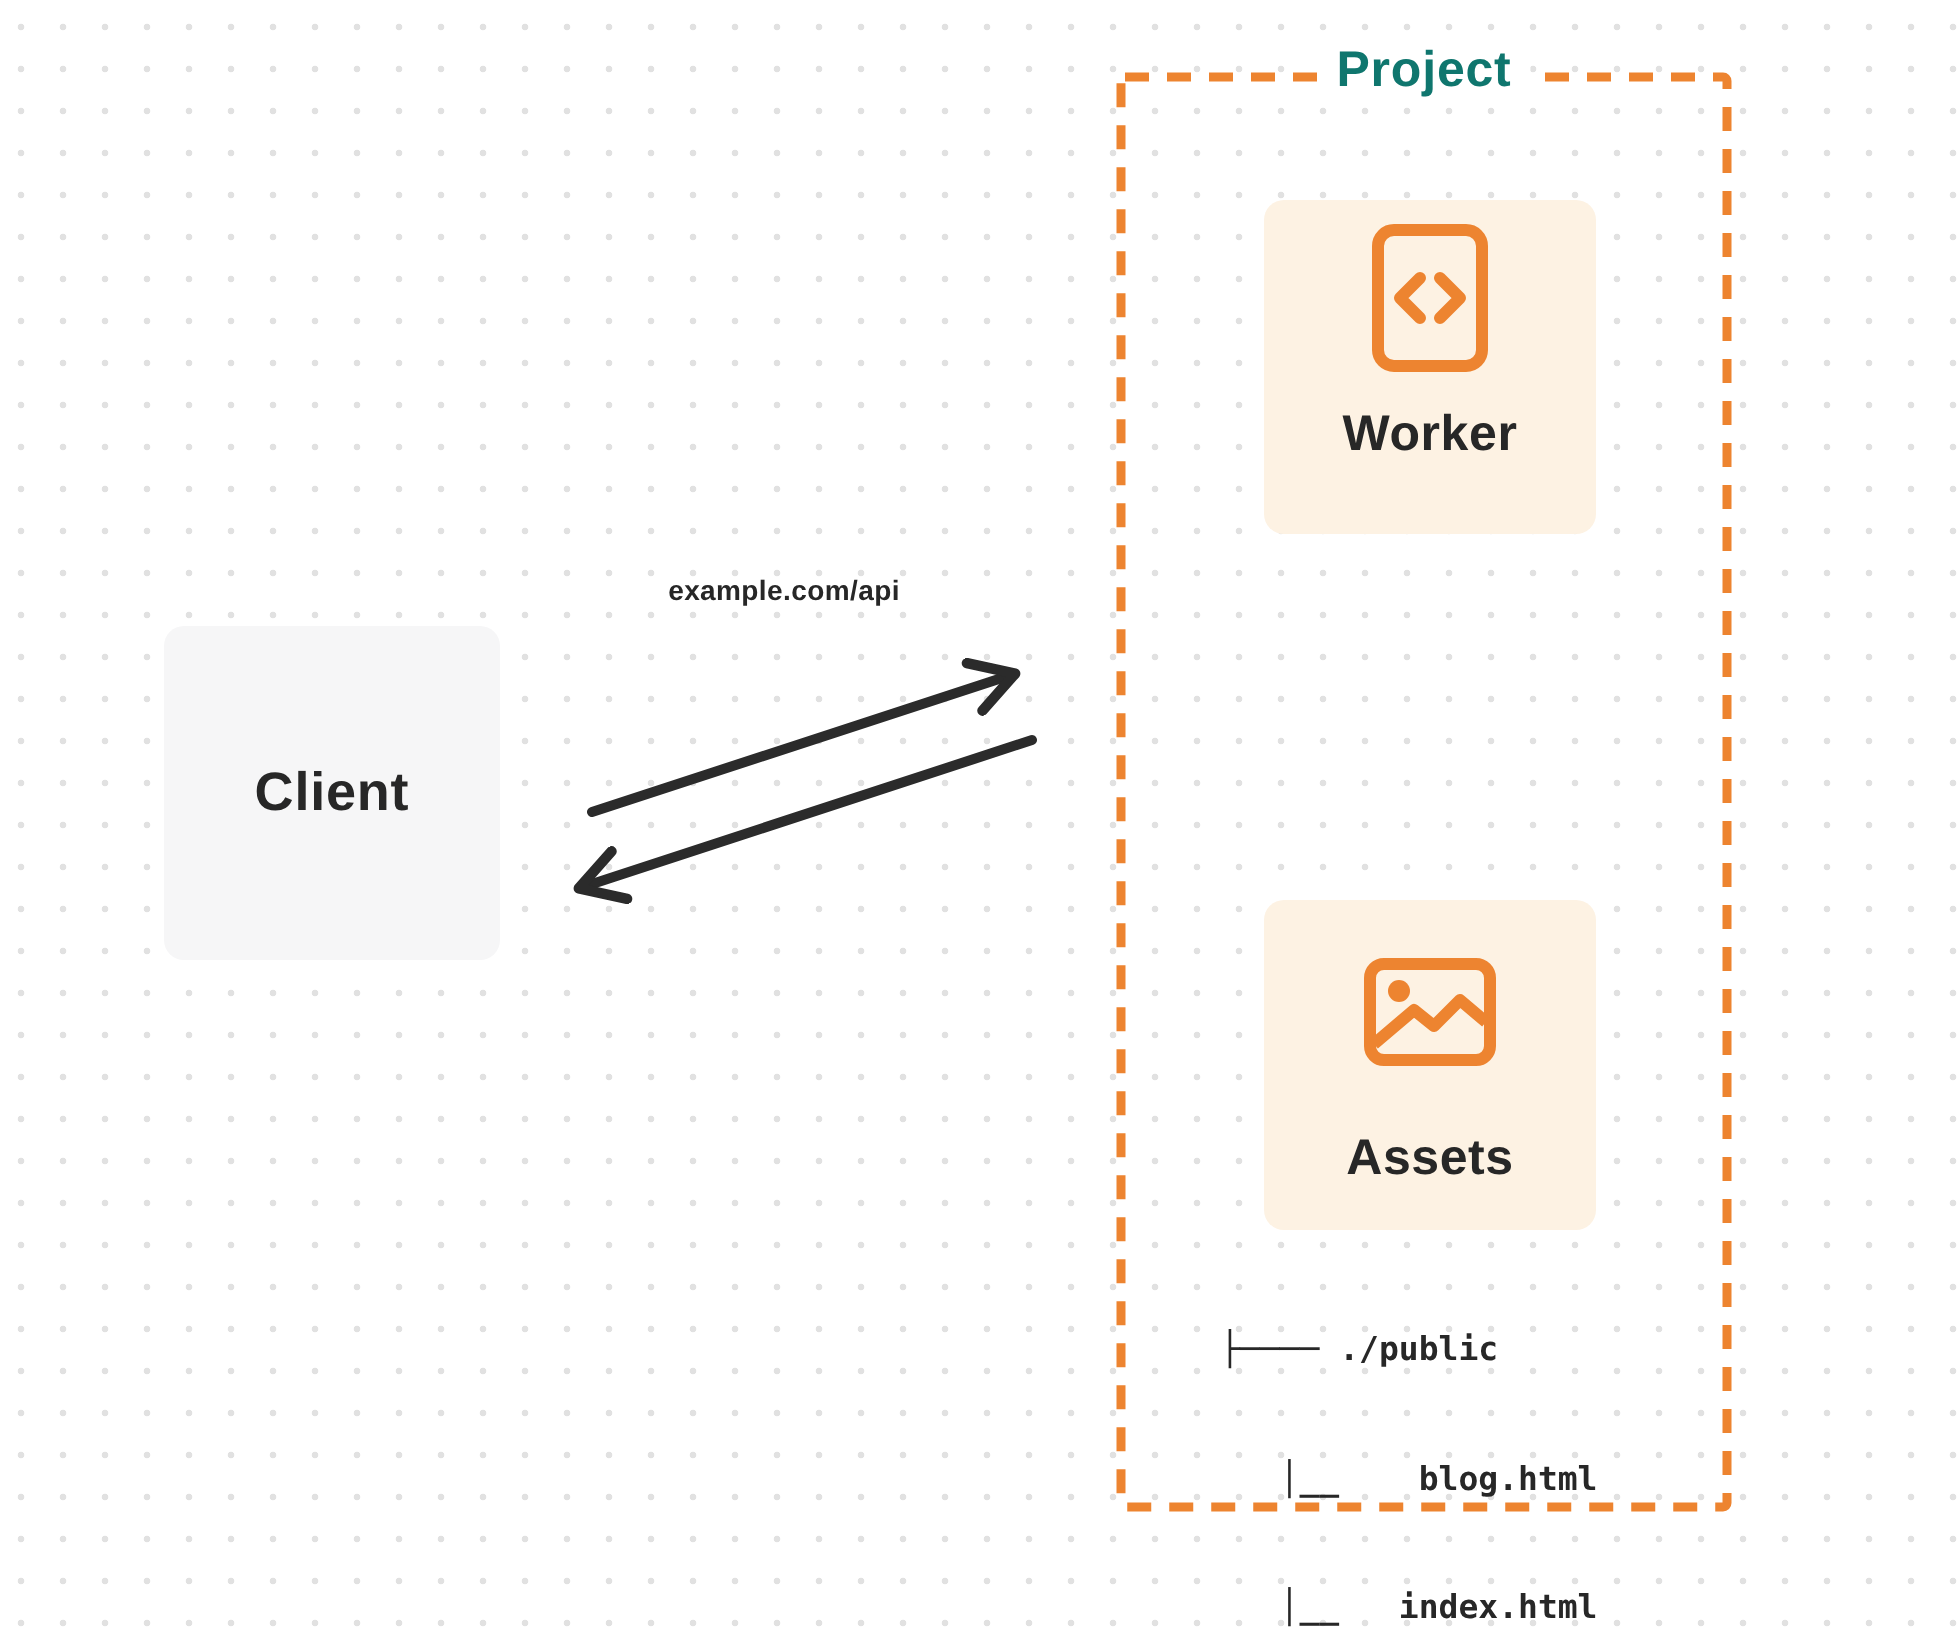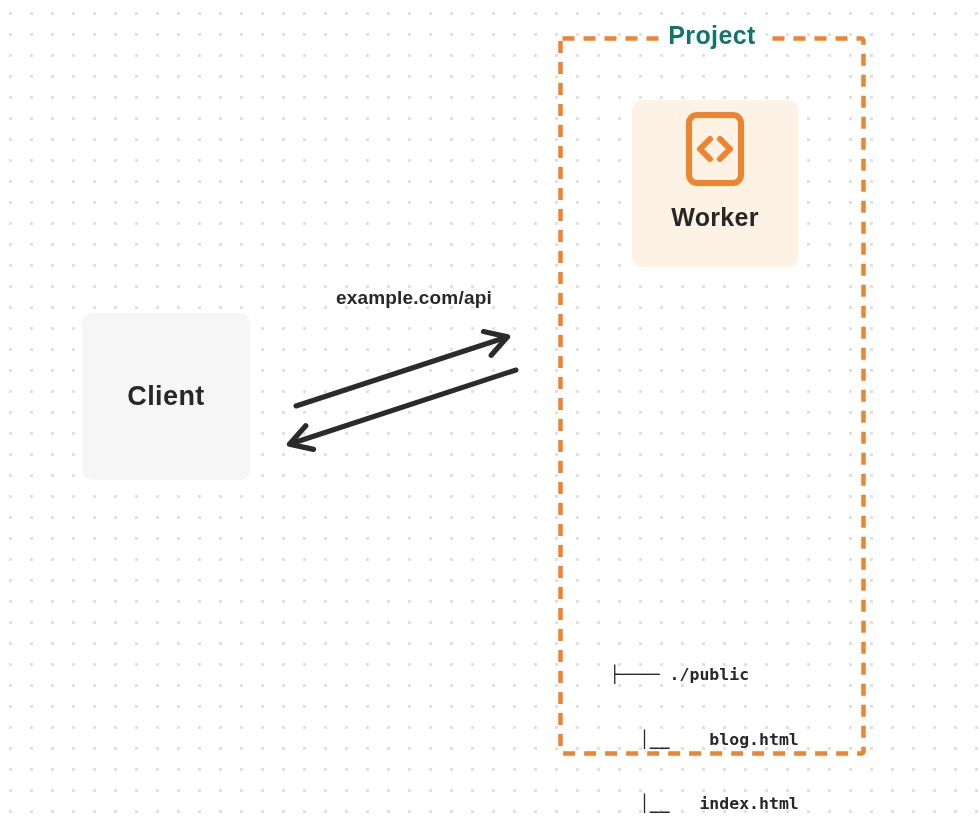--- a/index.html
+++ b/index.html
@@ -20,21 +20,21 @@
   
   .client-box {
     position:absolute; left:82px; top:313px; width:168px; height:167px;
     background:#F6F6F7; border-radius:10px;
     display:flex; align-items:center; justify-content:center;
   }
   .client-label { font-size:27px; font-weight:bold; letter-spacing:.4px; }
   
   .request-label {
     position:absolute; left:292px; top:287px; width:200px;
-    text-align:right; font-size:19px; font-weight:bold; letter-spacing:.2px;
+    text-align:center; font-size:14px; font-weight:bold; letter-spacing:.2px;
   }
   
   .arrows { position:absolute; left:0; top:0; pointer-events:none; }
   
   .project { position:absolute; left:558px; top:36px; width:308px; height:720px; }
   .project-border { position:absolute; left:0; top:0; }
   .project-label {
     position:absolute; top:0; left:50%; transform:translate(-50%,-52%);
     background:#ffffff; padding:0 9px;
     color:#0f766e; font-size:25px; font-weight:bold; letter-spacing:.4px;
@@ -89,20 +89,28 @@
 
     <div class="card card-worker">
       <svg width="58" height="74" viewBox="0 0 58 74">
         <rect x="3" y="3" width="52" height="68" rx="8" fill="none" stroke="#ED8430" stroke-width="6"></rect>
         <path d="M24,27 L14,37 L24,47" fill="none" stroke="#ED8430" stroke-width="6" stroke-linecap="round" stroke-linejoin="round"></path>
         <path d="M34,27 L44,37 L34,47" fill="none" stroke="#ED8430" stroke-width="6" stroke-linecap="round" stroke-linejoin="round"></path>
       </svg>
       <span class="card-label">Worker</span>
     </div>
 
+    <div class="card card-assets">
+      <svg width="66" height="54" viewBox="0 0 66 54">
+        <rect x="3" y="3" width="60" height="48" rx="7" fill="none" stroke="#ED8430" stroke-width="6"></rect>
+        <circle cx="17.5" cy="16.5" r="5.5" fill="#ED8430"></circle>
+        <path d="M5,43 L25,26 L35,34 L48,21 L61,32" fill="none" stroke="#ED8430" stroke-width="6" stroke-linejoin="round"></path>
+      </svg>
+      <span class="card-label">Assets</span>
+    </div>
 
     <div class="file-tree">
       <div>├──── ./public</div>
       <div>   │__    blog.html</div>
       <div>   │__   index.html</div>
       
     </div>
   </div>
 
 </div>

